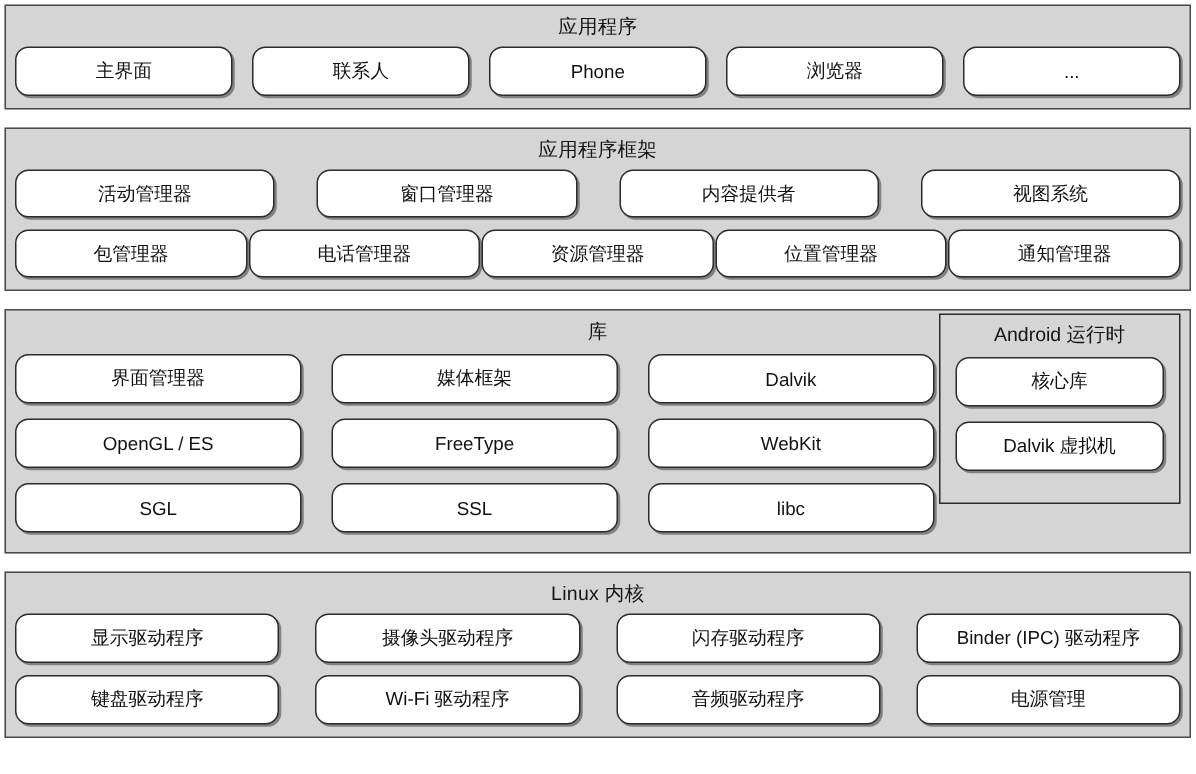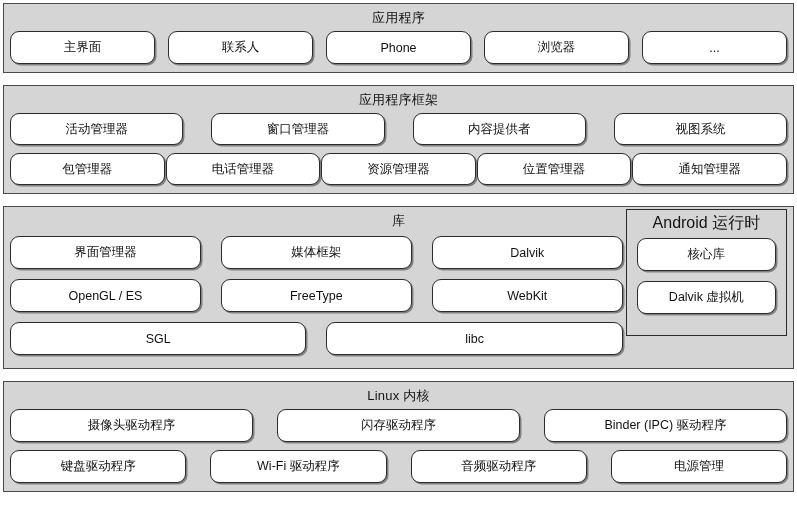--- a/index.html
+++ b/index.html
@@ -107,21 +107,21 @@
     border: 1.5px solid #2b2b2b;
     background: #d5d5d5;
     padding: 4px 10px 9px 10px;
     display: flex;
     flex-direction: column;
     align-items: center;
     margin-left: 3px;
     margin-top: -25px;
   }
   .runtime-title {
-    font-size: 16px;
+    font-size: 13px;
     color: #141414;
     line-height: 18px;
     margin-bottom: 6px;
     text-align: right;
   }
   .runtime-box .node {
     width: 100%;
     height: 33px;
     margin-bottom: 10px;
   }
@@ -175,36 +175,38 @@
           <div class="node">媒体框架</div>
           <div class="node">Dalvik</div>
         </div>
         <div class="row">
           <div class="node">OpenGL / ES</div>
           <div class="node">FreeType</div>
           <div class="node">WebKit</div>
         </div>
         <div class="row">
           <div class="node">SGL</div>
+          <div class="node">SSL</div>
           <div class="node">libc</div>
         </div>
       </div>
 
       <div class="runtime-box">
         <div class="runtime-title">Android 运行时</div>
         <div class="node">核心库</div>
         <div class="node">Dalvik 虚拟机</div>
       </div>
 
     </div>
   </div>
 
   <div class="layer layer-kernel">
     <div class="layer-title">Linux 内核</div>
     <div class="row kn-row">
+      <div class="node">显示驱动程序</div>
       <div class="node">摄像头驱动程序</div>
       <div class="node">闪存驱动程序</div>
       <div class="node">Binder (IPC) 驱动程序</div>
     </div>
     <div class="row kn-row kn-row-2">
       <div class="node">键盘驱动程序</div>
       <div class="node">Wi-Fi 驱动程序</div>
       <div class="node">音频驱动程序</div>
       <div class="node">电源管理</div>
     </div>

